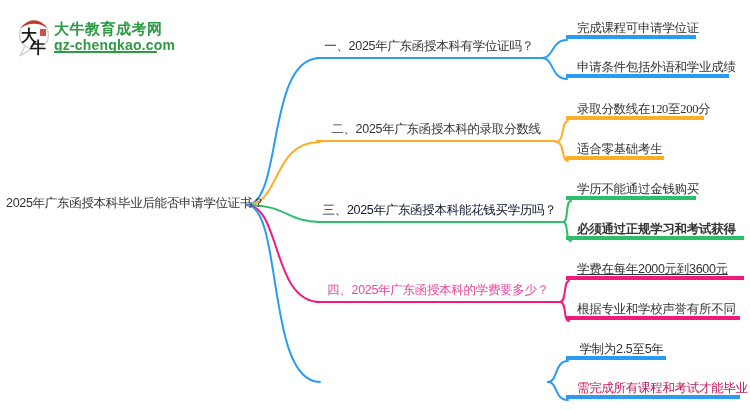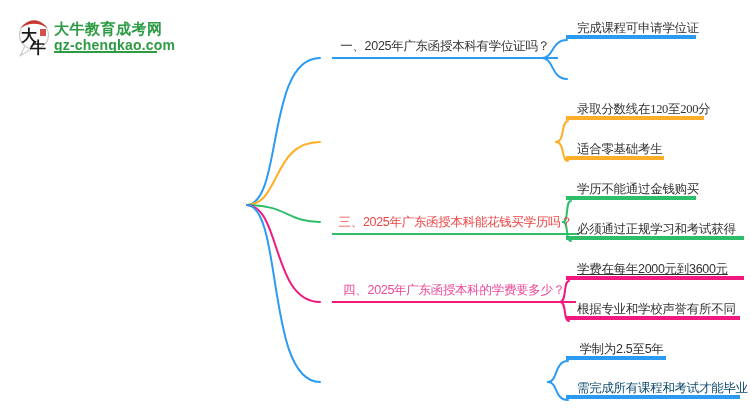--- a/index.html
+++ b/index.html
@@ -12,21 +12,21 @@
 
   .node { position:absolute; color:#333; white-space:nowrap; }
 
   .root-topic {
     left:6px; top:192px; height:22px; line-height:22px;
     font-size:12.5px; letter-spacing:-0.3px;
   }
 
   .branch {
     height:21px; line-height:21px; font-size:12.5px; letter-spacing:-0.3px;
-    text-align:center; border-bottom:2px solid #22c55e; left:332px;
+    text-align:center; border-bottom:2px solid #22c55e; left:316px;
     box-sizing:content-box;
   }
   .b1 { top:36px;  width:226px; }
   .b2 { top:119px; width:240px; }
   .b3 { top:200px; width:247px; }
   .b4 { top:280px; width:244px; }
   .b5 { top:360px; width:232px; }
 
   .child {
     left:566px; height:21px; line-height:21px; font-size:12.5px;
@@ -89,28 +89,31 @@
       <path d="M3.5 12 Q17 -3.5 30.5 12 Q17 3.5 3.5 12 Z" fill="#C9342B"></path>
       <text x="4" y="25" font-size="16" font-weight="bold" fill="#1a1a1a" font-family="'Liberation Serif',serif">大</text>
       <text x="13" y="37" font-size="16" font-weight="bold" fill="#1a1a1a" font-family="'Liberation Serif',serif">牛</text>
       <rect x="23" y="13" width="6" height="7" opacity="0.85" fill="#C9342B"></rect>
     </svg>
     <div id="site-name" style="color: rgb(46, 155, 68);">大牛教育成考网</div>
     <div id="site-domain" style="color: rgb(46, 155, 68);">gz-chengkao.com</div>
     <div id="logo-rule" style="background: rgb(46, 155, 68);"></div>
   </div>
 
+  <div class="node root-topic" style="color: rgb(51, 51, 51);">2025年广东函授本科毕业后能否申请学位证书？</div>
 
   <div class="node branch b1" style="border-bottom-color: rgb(43, 154, 243); color: rgb(51, 51, 51);">一、2025年广东函授本科有学位证吗？</div>
-  <div class="node branch b3" style="border-bottom-color: rgb(46, 190, 106); color: #ef4444; margin-top: 12px;">三、2025年广东函授本科能花钱买学历吗？</div>
+  <div class="node branch b2" style="border-bottom-color: rgb(255, 174, 39); color: rgb(51, 51, 51);">二、2025年广东函授本科的录取分数线</div>
+  <div class="node branch b3" style="border-bottom-color: rgb(46, 190, 106); color: #0f172a;">三、2025年广东函授本科能花钱买学历吗？</div>
   <div class="node branch b4" style="border-bottom-color: rgb(242, 25, 126); color: #ec4899;">四、2025年广东函授本科的学费要多少？</div>
 
   <div class="node child c1" style="border-bottom-color: rgb(43, 154, 243); color: rgb(51, 51, 51);">完成课程可申请学位证</div>
+  <div class="node child c2" style="border-bottom-color: rgb(43, 154, 243); color: rgb(51, 51, 51);">申请条件包括外语和学业成绩</div>
   <div class="node child c3" style="border-bottom-color: rgb(255, 174, 39); color: rgb(51, 51, 51);">录取分数线在120至200分</div>
   <div class="node child c5" style="border-bottom-color: rgb(46, 190, 106); color: rgb(51, 51, 51);">学历不能通过金钱购买</div>
   <div class="node child c4" style="border-bottom-color: rgb(255, 174, 39); color: rgb(51, 51, 51);">适合零基础考生</div>
-  <div class="node child c6" style="border-bottom-color: rgb(46, 190, 106); color: rgb(51, 51, 51);">必须通过正规学习和考试获得</div>
+  <div class="node child c6" style="border-bottom-color: rgb(46, 190, 106); color: rgb(51, 51, 51); font-weight: bold;">必须通过正规学习和考试获得</div>
   <div class="node child c7" style="border-bottom-color: rgb(242, 25, 126); color: rgb(51, 51, 51); text-decoration: underline;">学费在每年2000元到3600元</div>
   <div class="node child c8" style="border-bottom-color: rgb(242, 25, 126); color: rgb(51, 51, 51);">根据专业和学校声誉有所不同</div>
   <div class="node child c9" style="border-bottom-color: rgb(43, 154, 243); color: rgb(51, 51, 51);">学制为2.5至5年</div>
-  <div class="node child c10" style="border-bottom-color: rgb(43, 154, 243); color: #0c4a6e;">需完成所有课程和考试才能毕业</div>
+  <div class="node child c10" style="border-bottom-color: rgb(43, 154, 243); color: #be185d;">需完成所有课程和考试才能毕业</div>
 
 </div>
 
 </body></html>

